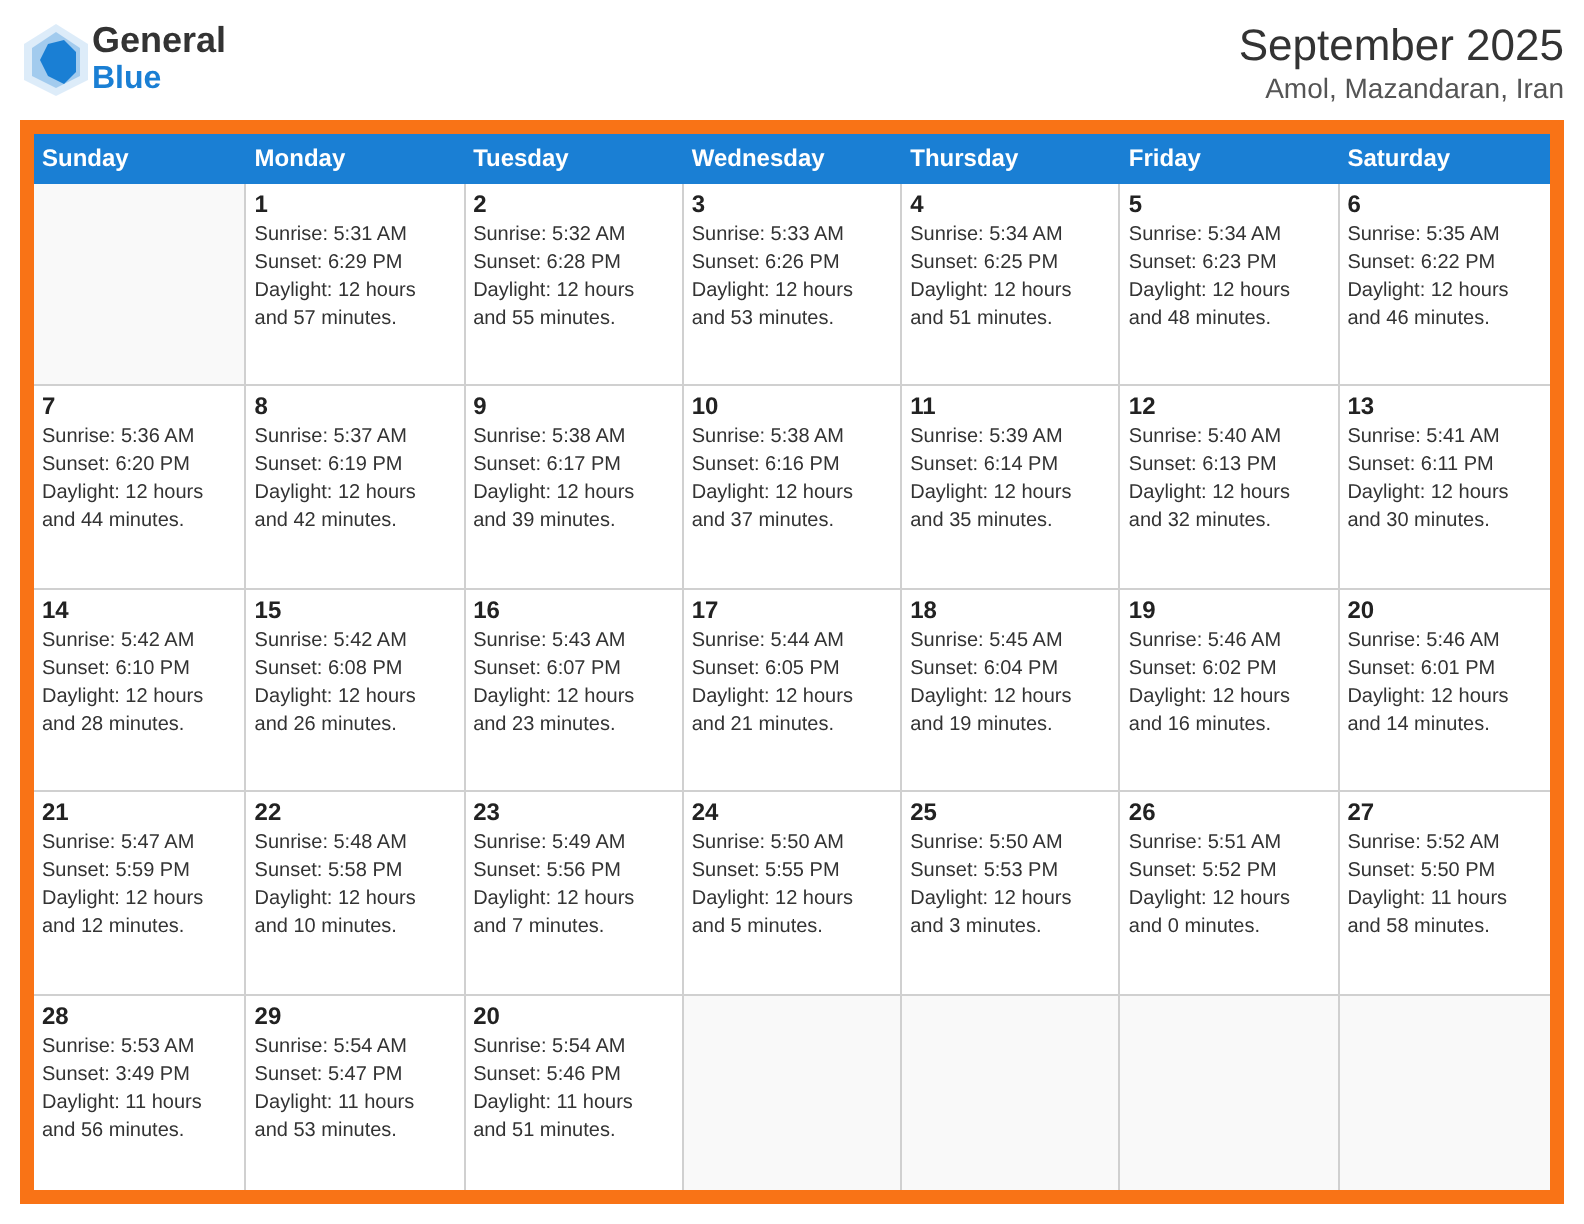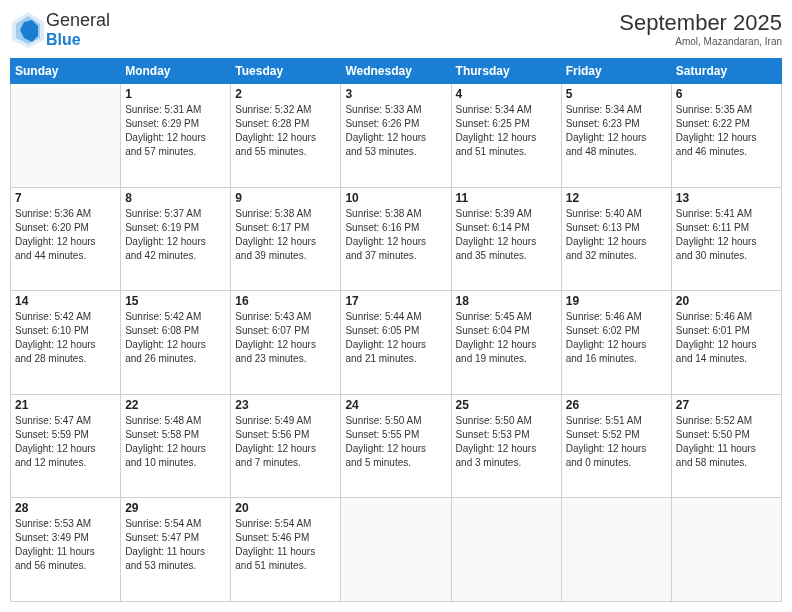--- a/index.html
+++ b/index.html
@@ -28,43 +28,43 @@
       display: flex;
       align-items: center;
     }
     .logo-text {
       display: flex;
       flex-direction: column;
       line-height: 1.1;
     }
     .logo-general {
       font-size: 18px;
-      font-weight: normal;
+      font-weight: bold;
       color: #333;
     }
     .logo-blue {
       font-size: 16px;
       font-weight: bold;
       color: #1a7fd4;
     }
     .title-block {
       text-align: right;
     }
     .month-title {
       font-size: 22px;
       color: #333;
       font-weight: normal;
     }
     .subtitle {
-      font-size: 10px;
+      font-size: 14px;
       color: #555;
     }
     .calendar {
       flex: 1;
-      border: 1px solid #f97316;
+      border: 7px solid #f97316;
       border-collapse: collapse;
       width: 100%;
       table-layout: fixed;
     }
     .calendar th {
       background-color: #1a7fd4;
       color: #fff;
       padding: 5px 4px;
       text-align: left;
       font-size: 12px;

